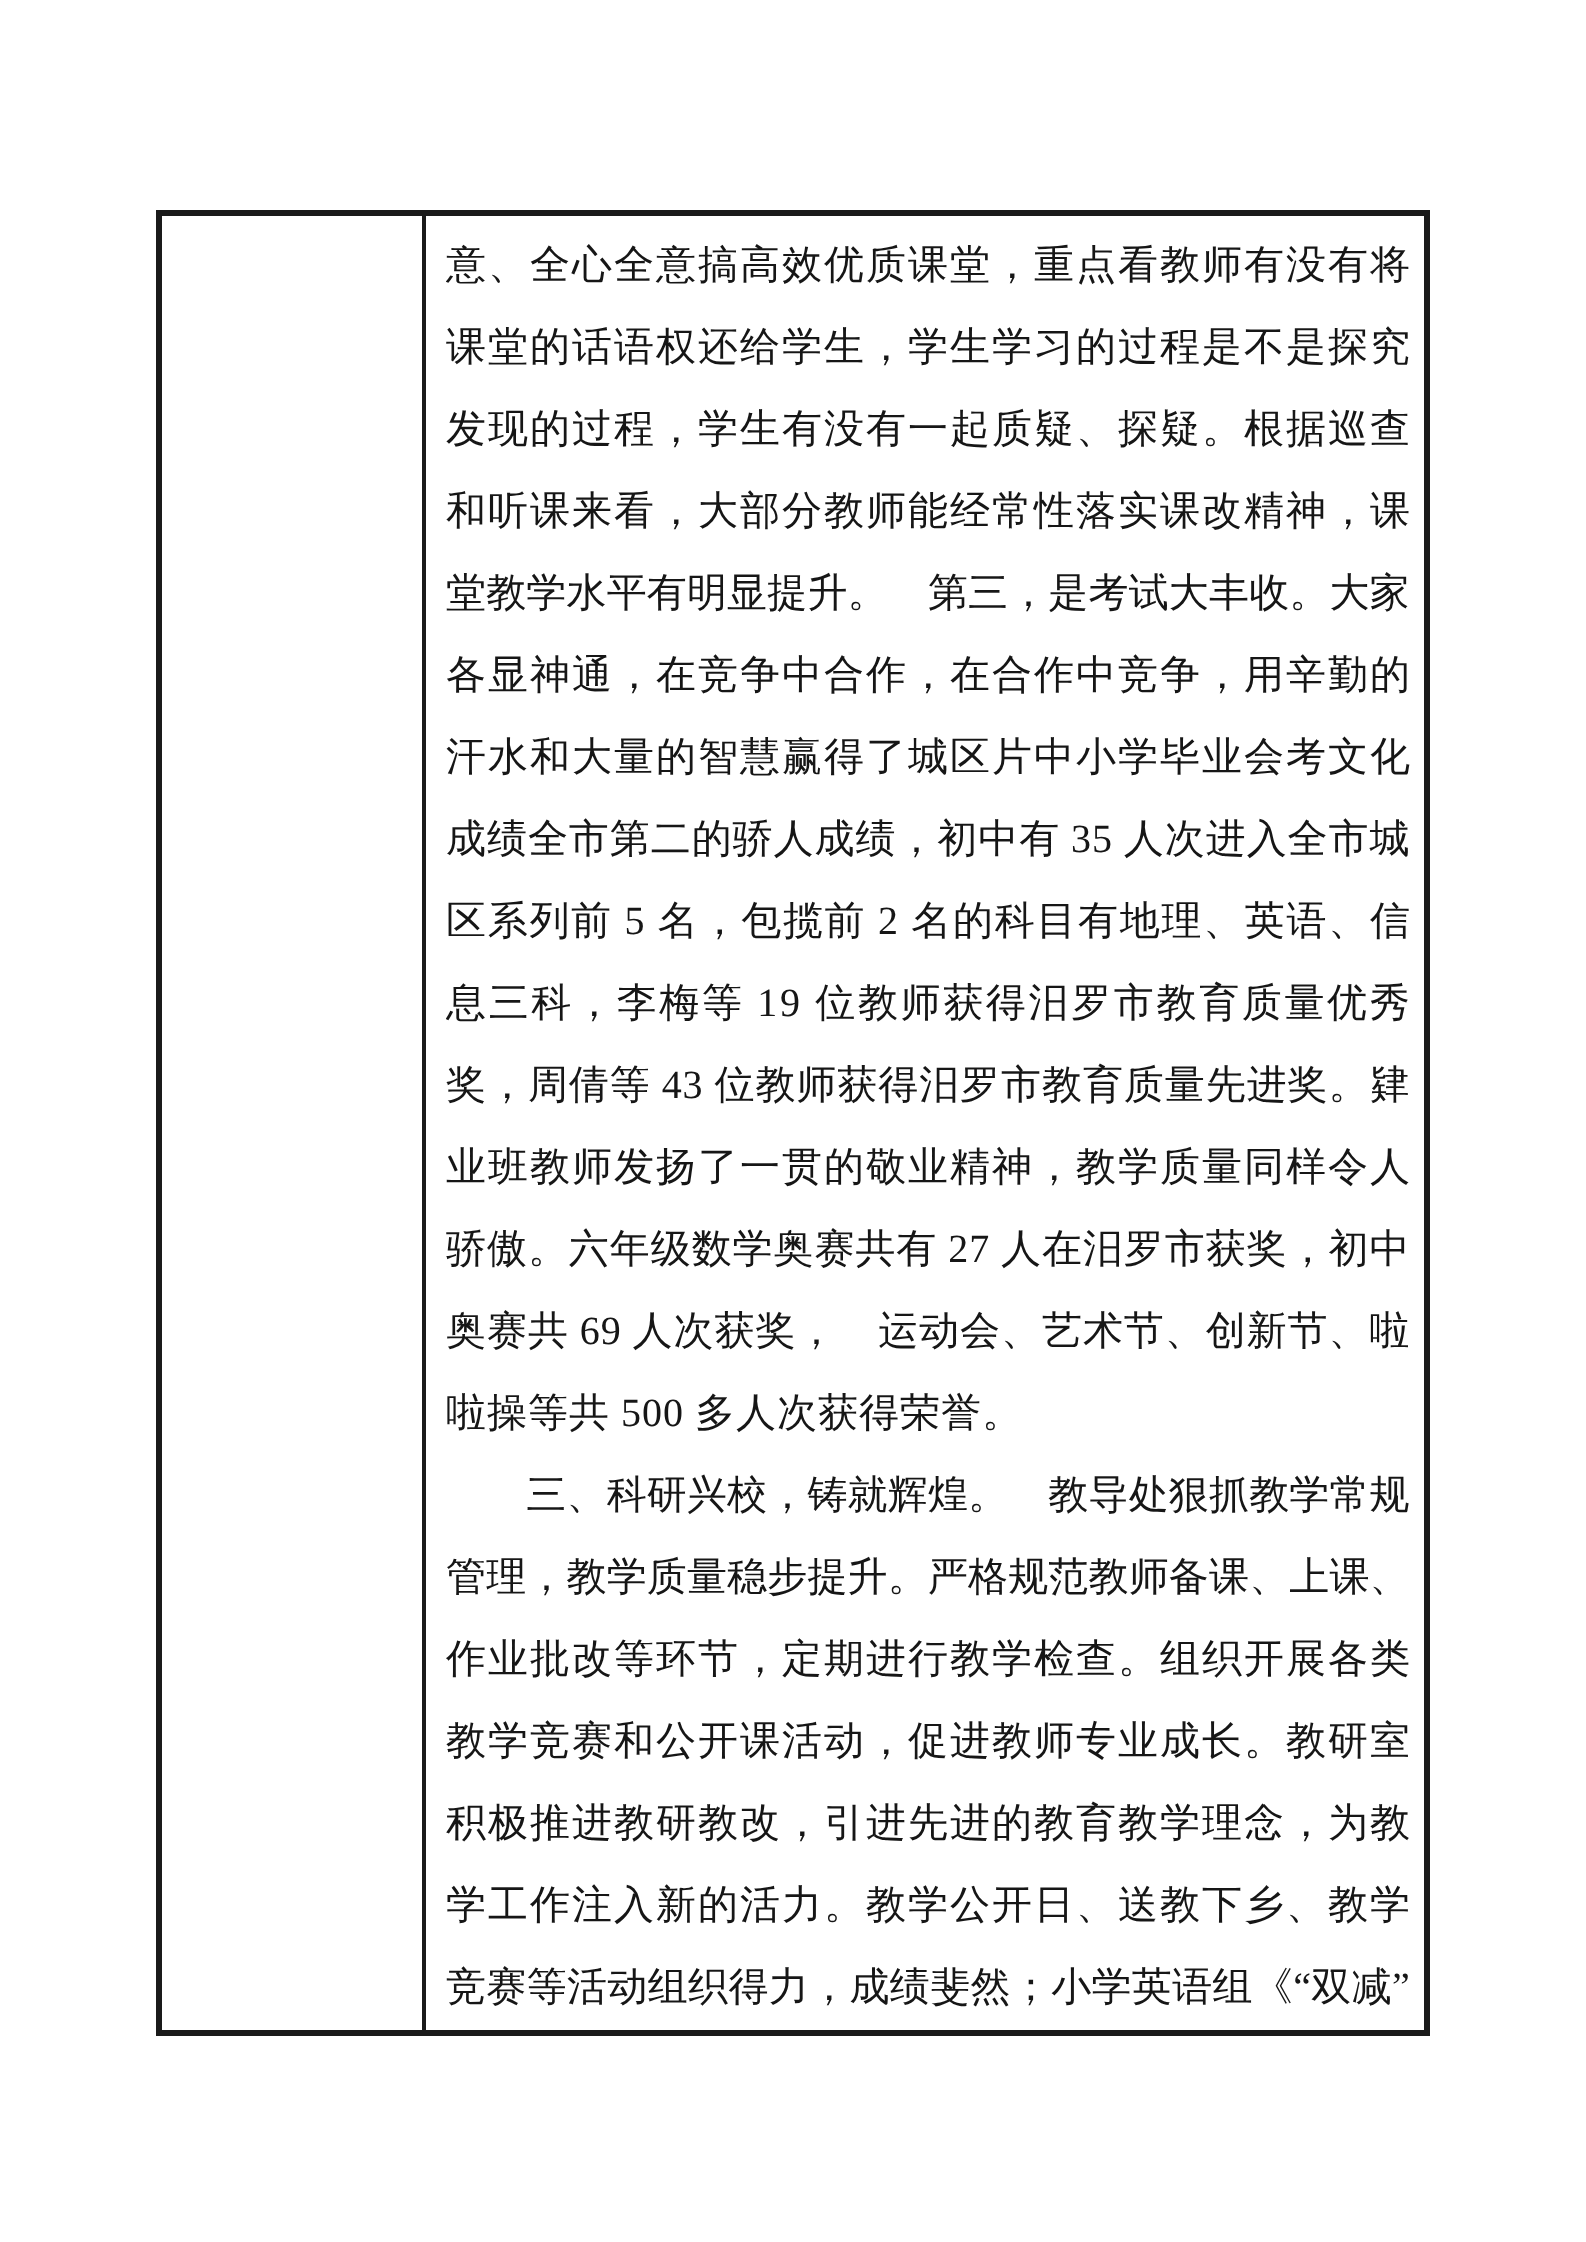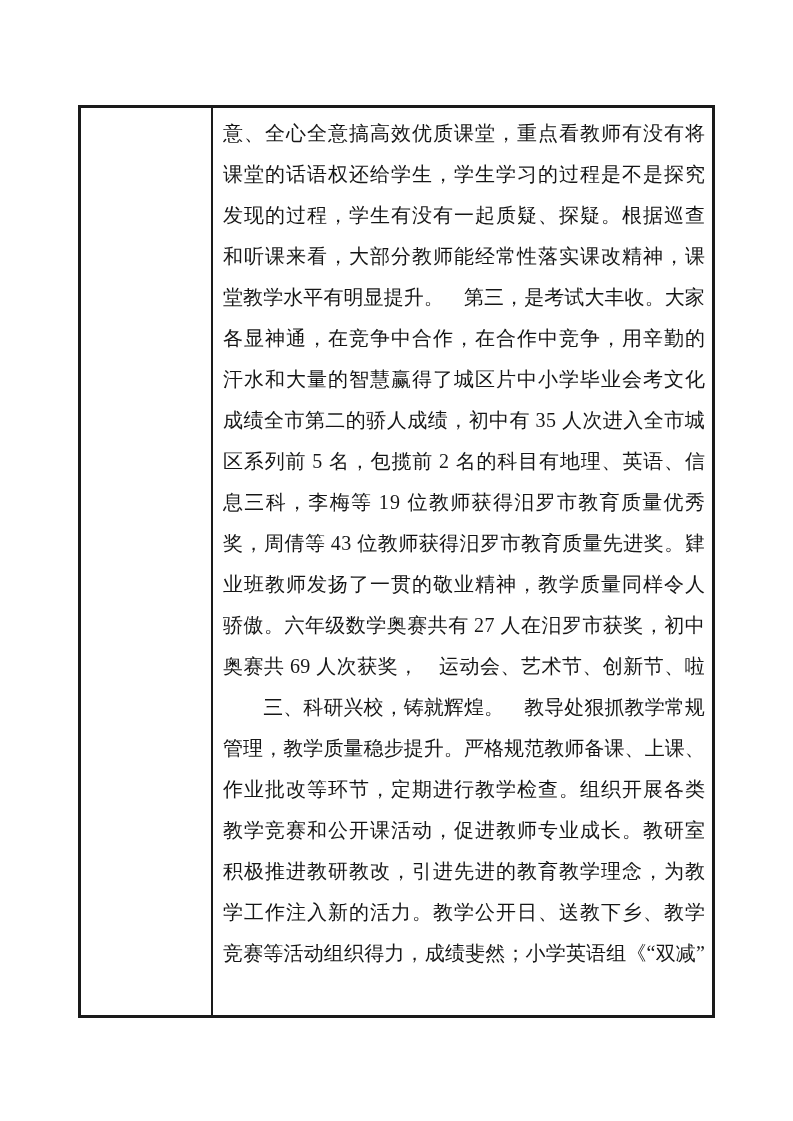--- a/index.html
+++ b/index.html
@@ -69,20 +69,21 @@
           <div class="line justify"><span>堂</span><span>教</span><span>学</span><span>水</span><span>平</span><span>有</span><span>明</span><span>显</span><span>提</span><span>升</span><span>。</span><span>　</span><span>第</span><span>三</span><span>，</span><span>是</span><span>考</span><span>试</span><span>大</span><span>丰</span><span>收</span><span>。</span><span>大</span><span>家</span></div>
           <div class="line justify"><span>各</span><span>显</span><span>神</span><span>通</span><span>，</span><span>在</span><span>竞</span><span>争</span><span>中</span><span>合</span><span>作</span><span>，</span><span>在</span><span>合</span><span>作</span><span>中</span><span>竞</span><span>争</span><span>，</span><span>用</span><span>辛</span><span>勤</span><span>的</span></div>
           <div class="line justify"><span>汗</span><span>水</span><span>和</span><span>大</span><span>量</span><span>的</span><span>智</span><span>慧</span><span>赢</span><span>得</span><span>了</span><span>城</span><span>区</span><span>片</span><span>中</span><span>小</span><span>学</span><span>毕</span><span>业</span><span>会</span><span>考</span><span>文</span><span>化</span></div>
           <div class="line justify"><span>成</span><span>绩</span><span>全</span><span>市</span><span>第</span><span>二</span><span>的</span><span>骄</span><span>人</span><span>成</span><span>绩</span><span>，</span><span>初</span><span>中</span><span>有</span><span> </span><span>3</span><span>5</span><span> </span><span>人</span><span>次</span><span>进</span><span>入</span><span>全</span><span>市</span><span>城</span></div>
           <div class="line justify"><span>区</span><span>系</span><span>列</span><span>前</span><span> </span><span>5</span><span> </span><span>名</span><span>，</span><span>包</span><span>揽</span><span>前</span><span> </span><span>2</span><span> </span><span>名</span><span>的</span><span>科</span><span>目</span><span>有</span><span>地</span><span>理</span><span>、</span><span>英</span><span>语</span><span>、</span><span>信</span></div>
           <div class="line justify"><span>息</span><span>三</span><span>科</span><span>，</span><span>李</span><span>梅</span><span>等</span><span> </span><span>1</span><span>9</span><span> </span><span>位</span><span>教</span><span>师</span><span>获</span><span>得</span><span>汨</span><span>罗</span><span>市</span><span>教</span><span>育</span><span>质</span><span>量</span><span>优</span><span>秀</span></div>
           <div class="line justify"><span>奖</span><span>，</span><span>周</span><span>倩</span><span>等</span><span> </span><span>4</span><span>3</span><span> </span><span>位</span><span>教</span><span>师</span><span>获</span><span>得</span><span>汨</span><span>罗</span><span>市</span><span>教</span><span>育</span><span>质</span><span>量</span><span>先</span><span>进</span><span>奖</span><span>。</span><span>肄</span></div>
           <div class="line justify"><span>业</span><span>班</span><span>教</span><span>师</span><span>发</span><span>扬</span><span>了</span><span>一</span><span>贯</span><span>的</span><span>敬</span><span>业</span><span>精</span><span>神</span><span>，</span><span>教</span><span>学</span><span>质</span><span>量</span><span>同</span><span>样</span><span>令</span><span>人</span></div>
           <div class="line justify"><span>骄</span><span>傲</span><span>。</span><span>六</span><span>年</span><span>级</span><span>数</span><span>学</span><span>奥</span><span>赛</span><span>共</span><span>有</span><span> </span><span>2</span><span>7</span><span> </span><span>人</span><span>在</span><span>汨</span><span>罗</span><span>市</span><span>获</span><span>奖</span><span>，</span><span>初</span><span>中</span></div>
           <div class="line justify"><span>奥</span><span>赛</span><span>共</span><span> </span><span>6</span><span>9</span><span> </span><span>人</span><span>次</span><span>获</span><span>奖</span><span>，</span><span>　</span><span>运</span><span>动</span><span>会</span><span>、</span><span>艺</span><span>术</span><span>节</span><span>、</span><span>创</span><span>新</span><span>节</span><span>、</span><span>啦</span></div>
+          <div class="line">啦操等共 500 多人次获得荣誉。</div>
           <div class="line justify"><span>　</span><span>　</span><span>三</span><span>、</span><span>科</span><span>研</span><span>兴</span><span>校</span><span>，</span><span>铸</span><span>就</span><span>辉</span><span>煌</span><span>。</span><span>　</span><span>教</span><span>导</span><span>处</span><span>狠</span><span>抓</span><span>教</span><span>学</span><span>常</span><span>规</span></div>
           <div class="line justify"><span>管</span><span>理</span><span>，</span><span>教</span><span>学</span><span>质</span><span>量</span><span>稳</span><span>步</span><span>提</span><span>升</span><span>。</span><span>严</span><span>格</span><span>规</span><span>范</span><span>教</span><span>师</span><span>备</span><span>课</span><span>、</span><span>上</span><span>课</span><span>、</span></div>
           <div class="line justify"><span>作</span><span>业</span><span>批</span><span>改</span><span>等</span><span>环</span><span>节</span><span>，</span><span>定</span><span>期</span><span>进</span><span>行</span><span>教</span><span>学</span><span>检</span><span>查</span><span>。</span><span>组</span><span>织</span><span>开</span><span>展</span><span>各</span><span>类</span></div>
           <div class="line justify"><span>教</span><span>学</span><span>竞</span><span>赛</span><span>和</span><span>公</span><span>开</span><span>课</span><span>活</span><span>动</span><span>，</span><span>促</span><span>进</span><span>教</span><span>师</span><span>专</span><span>业</span><span>成</span><span>长</span><span>。</span><span>教</span><span>研</span><span>室</span></div>
           <div class="line justify"><span>积</span><span>极</span><span>推</span><span>进</span><span>教</span><span>研</span><span>教</span><span>改</span><span>，</span><span>引</span><span>进</span><span>先</span><span>进</span><span>的</span><span>教</span><span>育</span><span>教</span><span>学</span><span>理</span><span>念</span><span>，</span><span>为</span><span>教</span></div>
           <div class="line justify"><span>学</span><span>工</span><span>作</span><span>注</span><span>入</span><span>新</span><span>的</span><span>活</span><span>力</span><span>。</span><span>教</span><span>学</span><span>公</span><span>开</span><span>日</span><span>、</span><span>送</span><span>教</span><span>下</span><span>乡</span><span>、</span><span>教</span><span>学</span></div>
           <div class="line justify"><span>竞</span><span>赛</span><span>等</span><span>活</span><span>动</span><span>组</span><span>织</span><span>得</span><span>力</span><span>，</span><span>成</span><span>绩</span><span>斐</span><span>然</span><span>；</span><span>小</span><span>学</span><span>英</span><span>语</span><span>组</span><span>《</span><span>“</span><span>双</span><span>减</span><span>”</span></div>
         </div>
     </div>
   </div>

